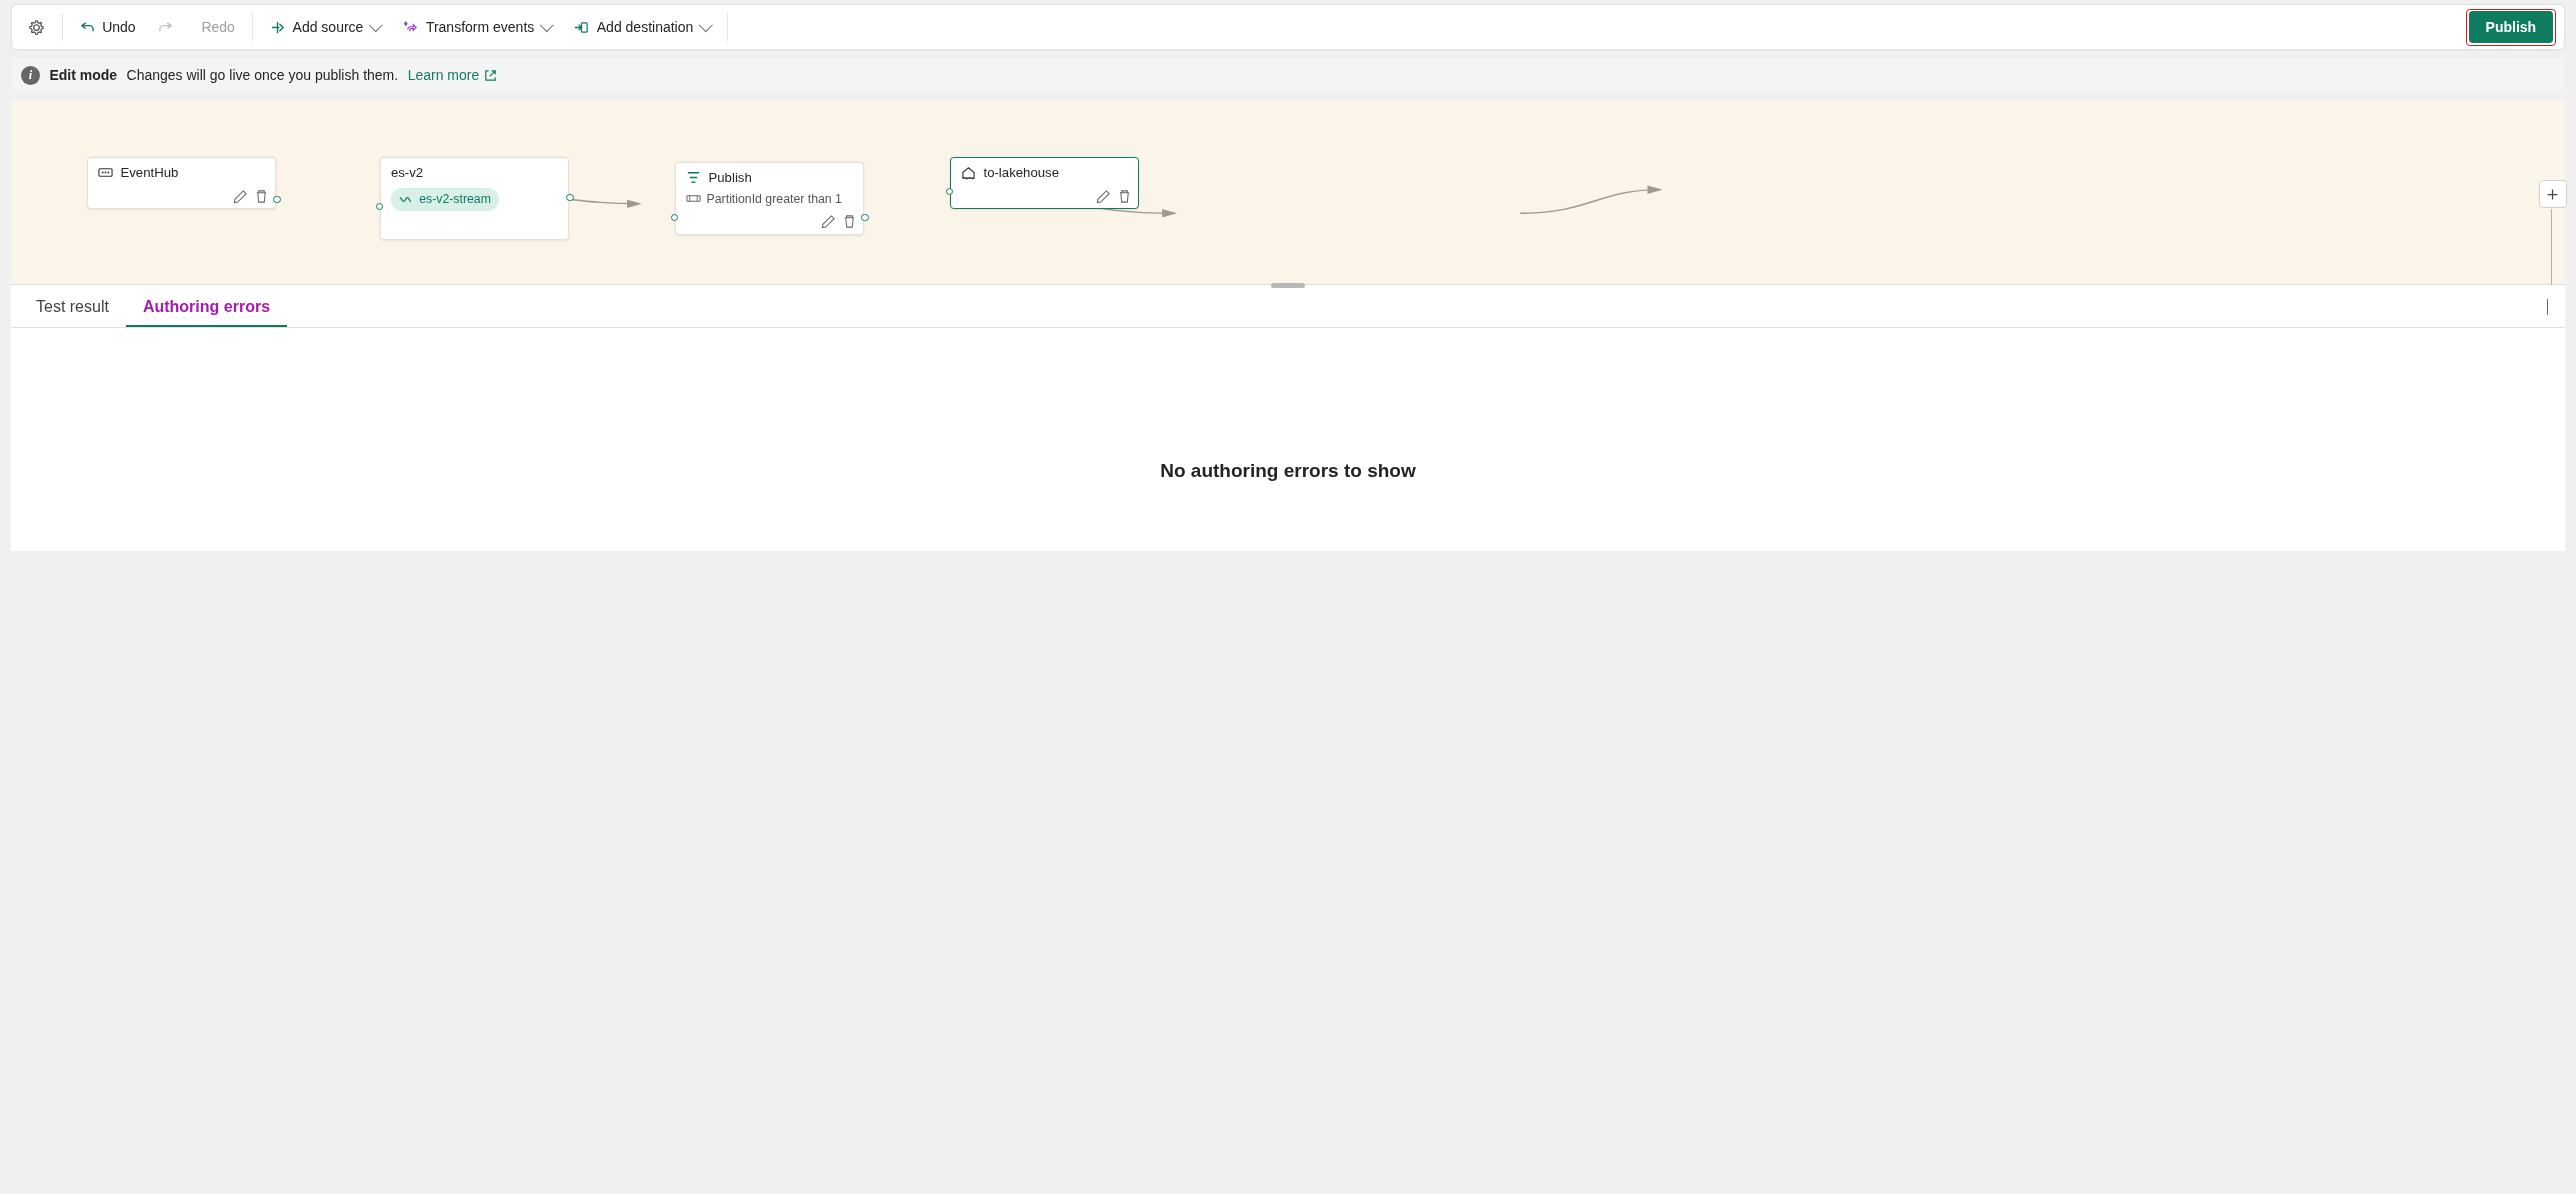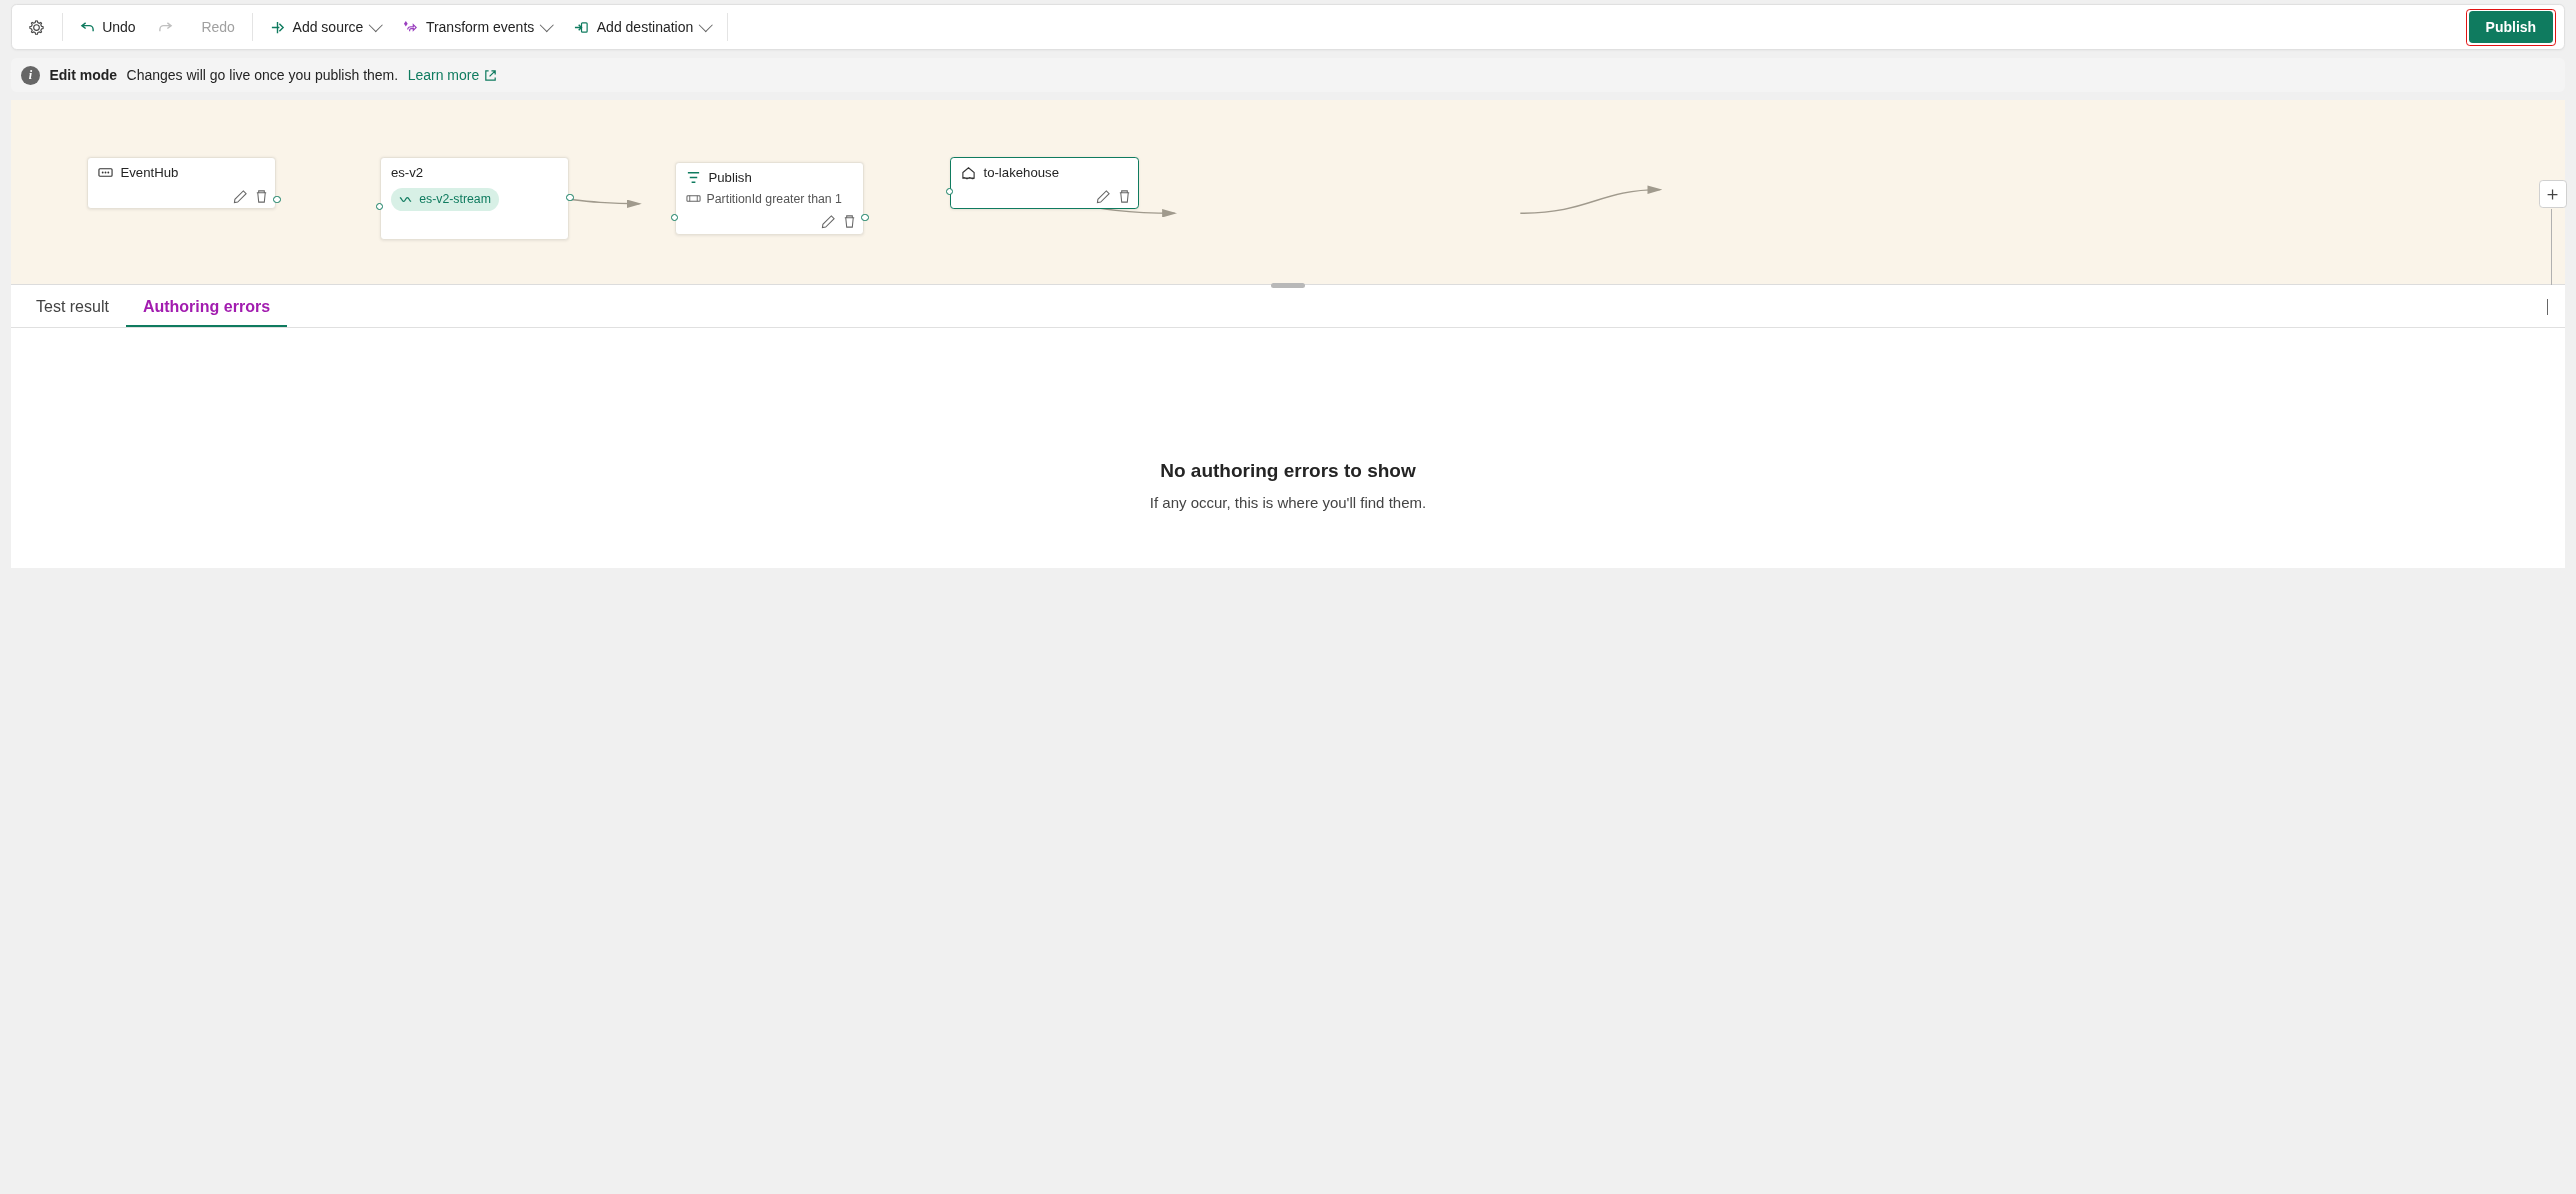--- a/index.html
+++ b/index.html
@@ -310,18 +310,17 @@
   <div class="bottom-panel">
     <div class="tabs-row">
       <div class="panel-tab">Test result</div>
       <div class="panel-tab active">Authoring errors</div>
       <div class="chev-container">
         <span class="chev big"></span>
       </div>
     </div>
     <div class="empty-state">
       <h3>No authoring errors to show</h3>
-      <p>If any occur, this is where you'll find them.</p>
     </div>
   </div>
 
 </div>
 
 
 </body></html>

